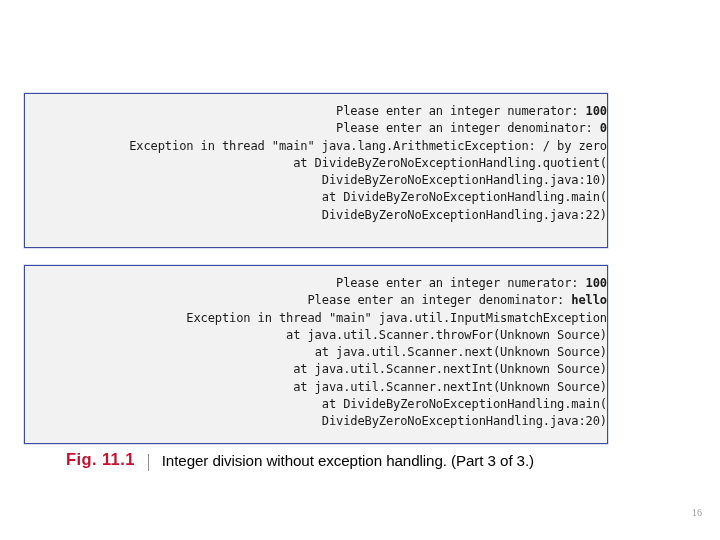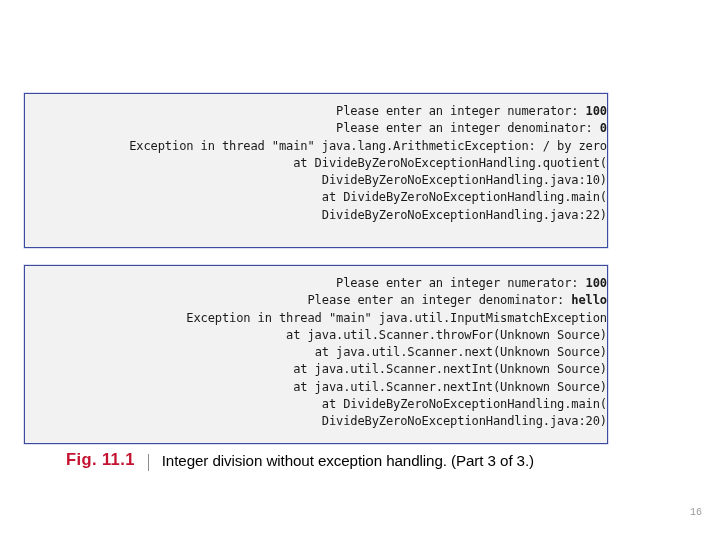--- a/index.html
+++ b/index.html
@@ -82,21 +82,21 @@
     letter-spacing: -0.1px;
   }
 
   
   .page-number {
     position: absolute;
     right: 18px;
     bottom: 22px;
     font-size: 10px;
     color: #9a9a9a;
-    font-family: Liberation Mono, monospace;
+    font-family: Liberation Serif, serif;
   }
 </style>
 </head>
 <body>
 
 <div class="slide">
 
   <div class="console-box" id="console-box-1">
     <pre class="console-text">Please enter an integer numerator: <b>100</b>
 Please enter an integer denominator: <b>0</b>

